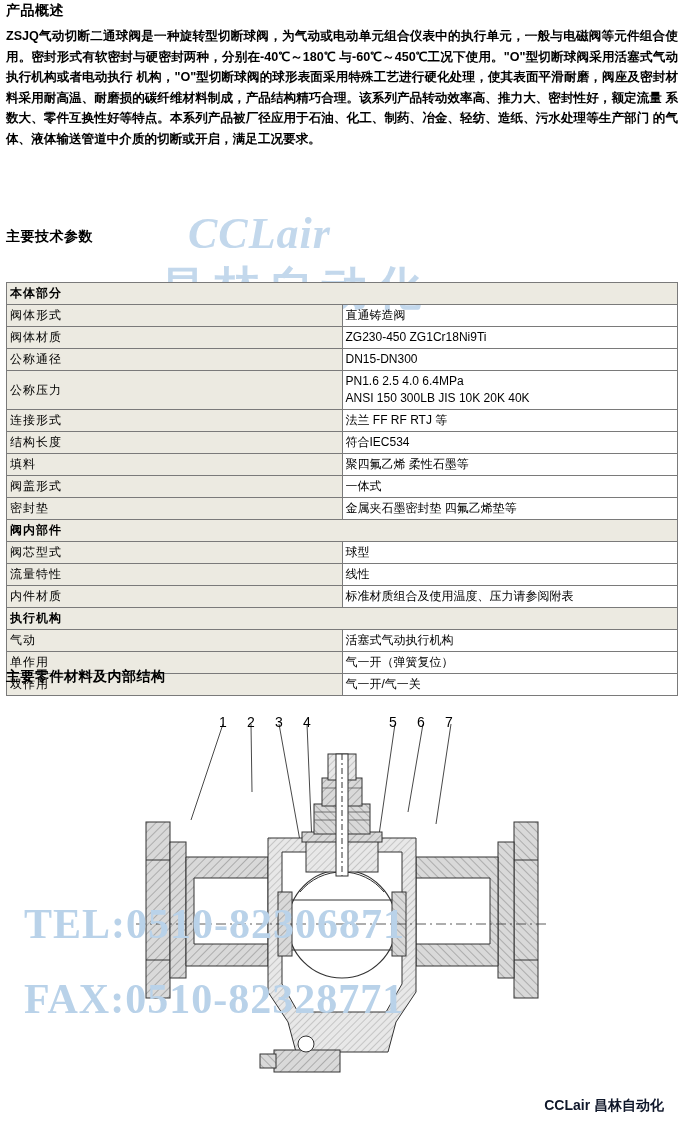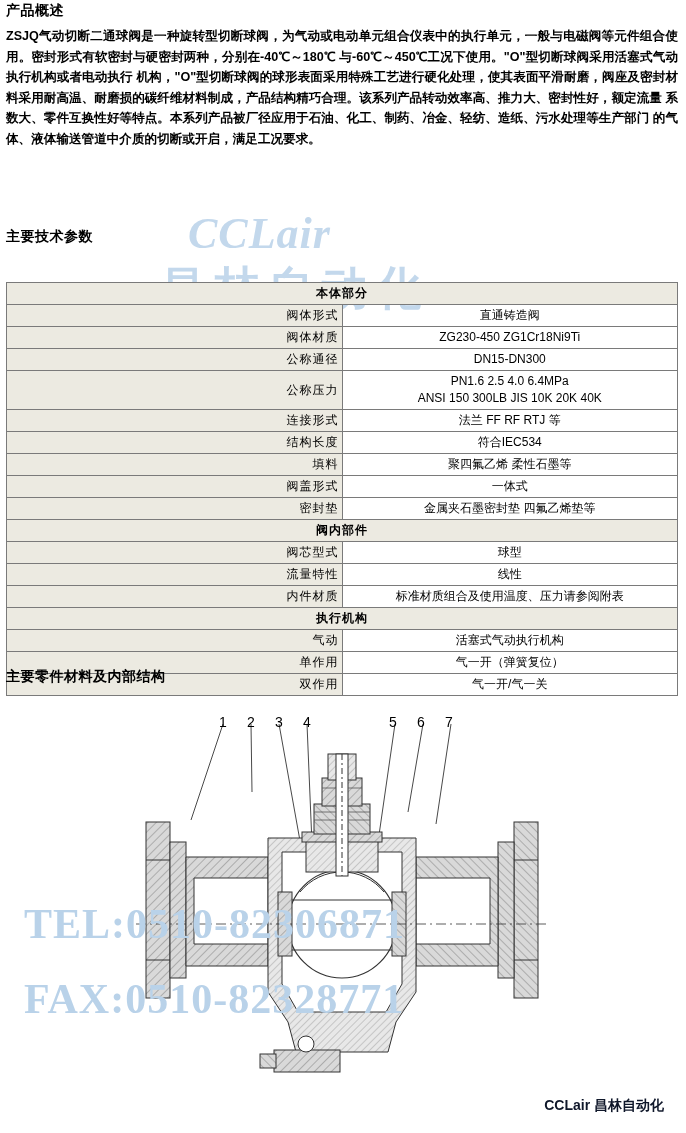--- a/index.html
+++ b/index.html
@@ -57,30 +57,29 @@
   }
   .spec-table td {
     border: 1px solid #7a7a7a;
     padding: 2px 3px;
     line-height: 17px;
     height: 17px;
   }
   .spec-table td.label {
     width: 128px;
     background: #eceae1;
-    text-align: right;
+    text-align: left;
     letter-spacing: 1px;
   }
   .spec-table td.value {
-    text-align: center;
     background: transparent;
   }
   .spec-table tr.group td {
     background: #eceae1;
-    text-align: center;
+    text-align: left;
     font-weight: bold;
     letter-spacing: 1px;
   }
   .spec-table td.value .line2 { display: block; }
 
   
   .diagram {
     position: absolute;
     left: 6px;
     top: 692px;

